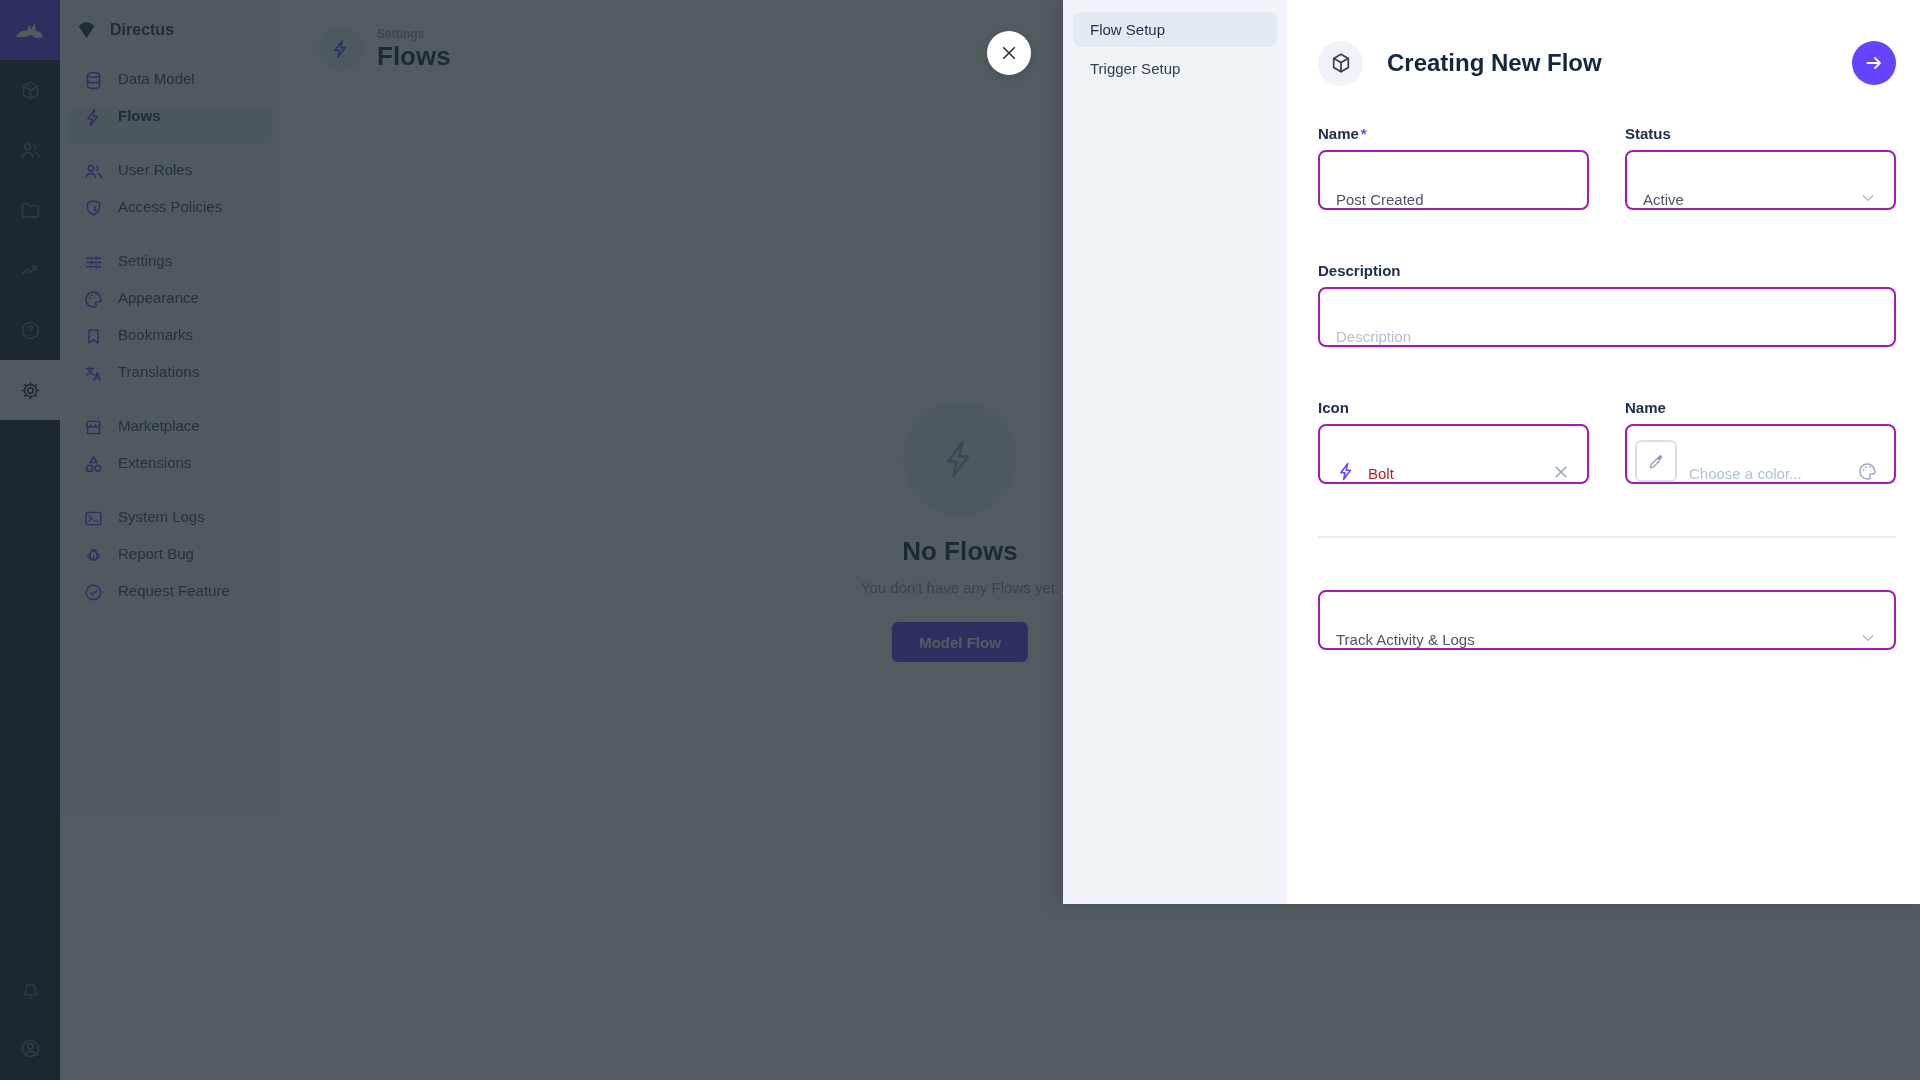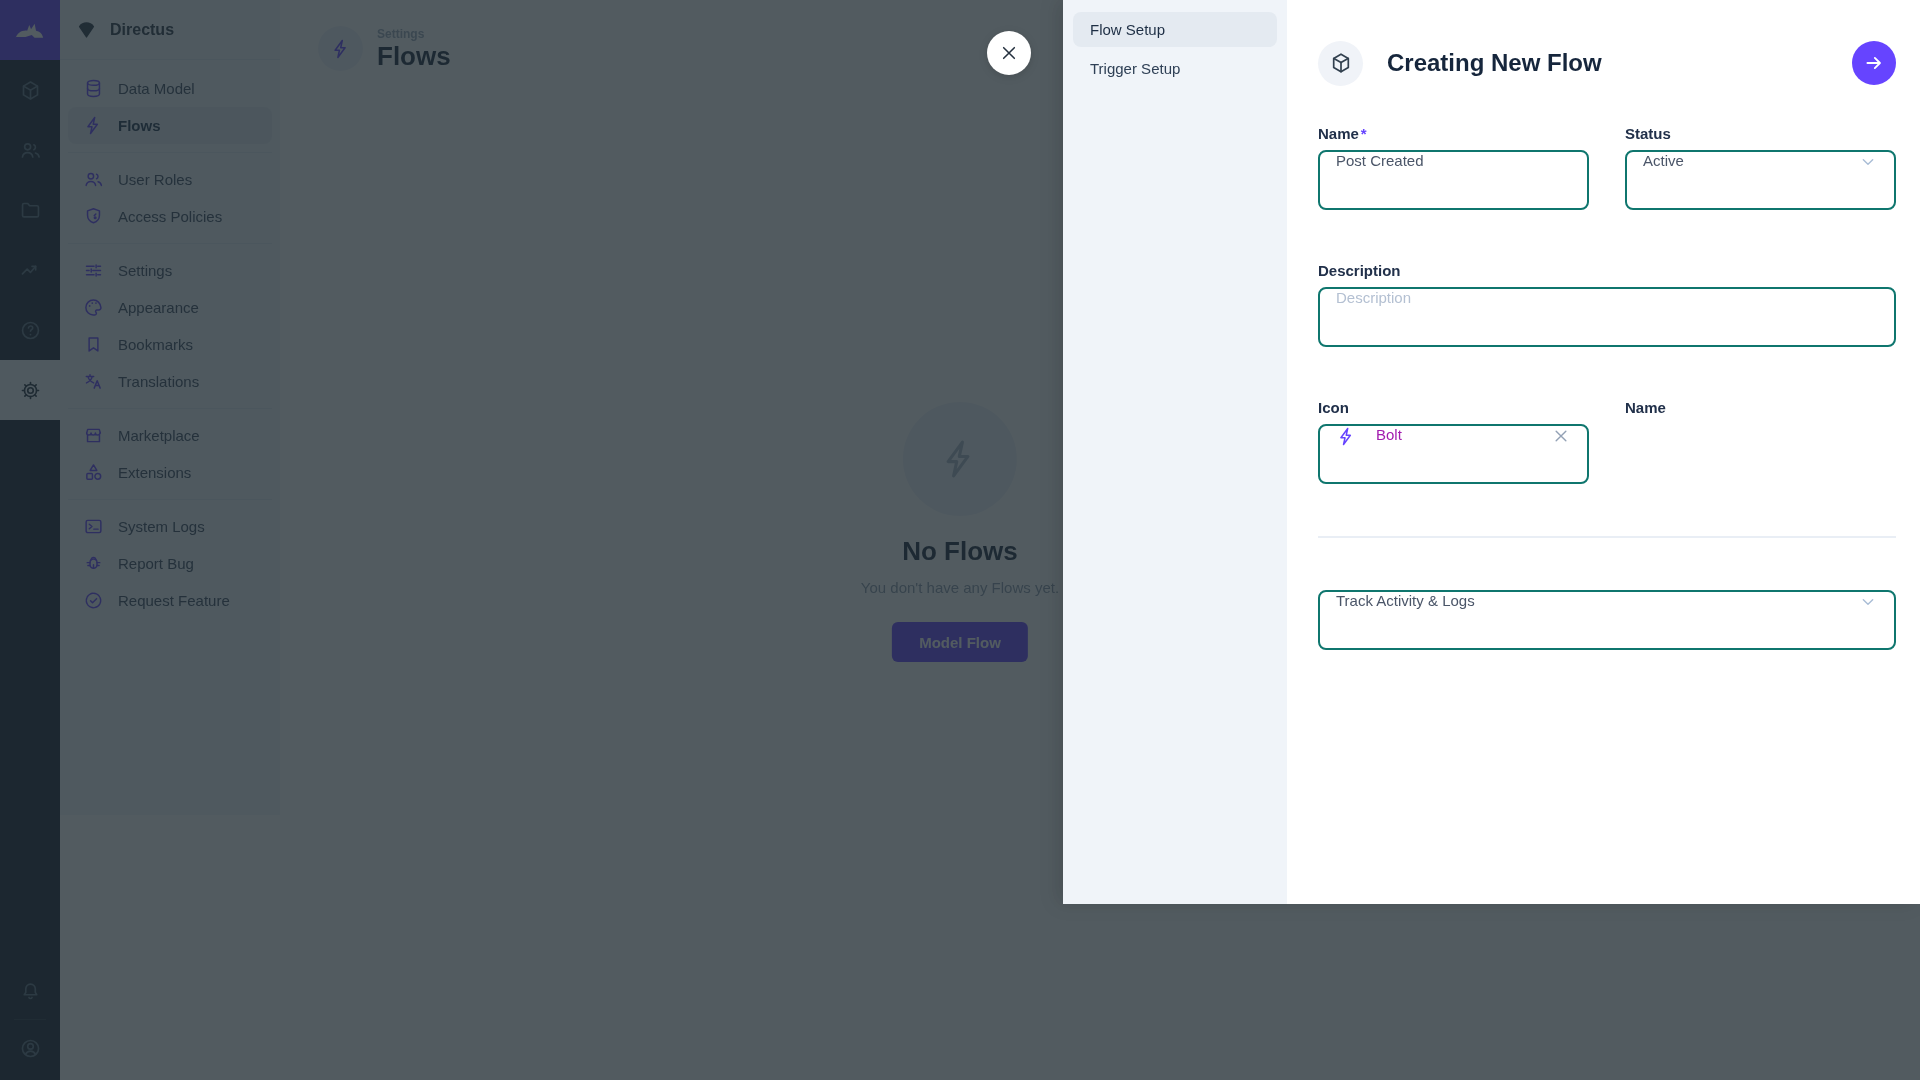--- a/index.html
+++ b/index.html
@@ -19,21 +19,21 @@
   .module-btn.active { background: #f0f4f9; color: #25313f; }
   .module-bottom { margin-top: auto; padding-bottom: 4px; }
   .module-bottom .module-btn { height: 56px; }
   .module-divider { height: 1px; background: #2a3744; margin: 0 14px; }
 
   
   .sidebar { position: fixed; left: 60px; top: 0; width: 220px; height: 815px; background: #f0f4f9; z-index: 10; }
   .project-header { height: 60px; display: flex; align-items: center; padding: 0 16px; gap: 13px; color: #2b3848; border-bottom: 1px solid #e2e8f0; font-weight: 700; font-size: 16px; }
   .project-header .icon { color: #2b3848; }
   .nav { padding: 10px 8px; }
-  .nav-item { height: 37px; display: flex; align-items: center; gap: 14px; padding: 0 8px 0 15px; border-radius: 8px; color: #3c4c61; font-size: 15px; font-weight: 500; cursor: pointer; }
+  .nav-item { height: 37px; display: flex; align-items: flex-start; gap: 14px; padding: 0 8px 0 15px; border-radius: 8px; color: #3c4c61; font-size: 15px; font-weight: 500; cursor: pointer; }
   .nav-item .icon { color: #6644ff; }
   .nav-item.active { background: #e4eaf1; color: #22344d; font-weight: 600; }
   .nav-divider { height: 1px; background: #e2e8f0; margin: 8px 0; }
 
   
   .main { position: fixed; left: 280px; top: 0; right: 0; height: 1080px; background: #fff; z-index: 5; }
   .page-header { display: flex; align-items: center; gap: 14px; padding: 26px 0 0 38px; }
   .title-badge { width: 45px; height: 45px; border-radius: 50%; background: #eef2f8; color: #6644ff; }
   .breadcrumb { font-size: 12px; font-weight: 600; color: #9aa9bb; margin-bottom: 2px; }
   .page-title { font-size: 26px; font-weight: 800; color: #1b2a3d; line-height: 1.05; }
@@ -55,27 +55,27 @@
   .drawer-content { flex: 1; background: #fff; }
   .drawer-header { display: flex; align-items: center; padding: 33px 24px 0 31px; gap: 24px; }
   .drawer-title-badge { width: 45px; height: 45px; border-radius: 50%; background: #f0f3f8; color: #32404f; flex-shrink: 0; }
   .drawer-title { font-size: 24px; font-weight: 700; color: #16263c; flex: 1; }
   .primary-action { width: 44px; height: 44px; border-radius: 50%; background: #6644ff; color: #fff; border: none; display: flex; align-items: center; justify-content: center; cursor: pointer; flex-shrink: 0; }
 
   .form { padding: 32px 24px 40px 31px; display: grid; grid-template-columns: 1fr 1fr; column-gap: 36px; row-gap: 52px; }
   .span2 { grid-column: 1 / -1; }
   .field-label { font-size: 15px; font-weight: 600; color: #21304a; margin-bottom: 8px; display: block; }
   .required { color: #6644ff; margin-left: 2px; }
-  .input, .select { height: 60px; border: 2px solid #0f766e; border-radius: 8px; display: flex; align-items: flex-start; padding: 0 16px; font-size: 15px; color: #4a5568; background: #fff; width: 100%; }
+  .input, .select { height: 60px; border: 2px solid #a21caf; border-radius: 8px; display: flex; align-items: flex-end; padding: 0 16px; font-size: 15px; color: #4a5568; background: #fff; width: 100%; }
   .bare { border: none; outline: none; font: inherit; color: #4a5568; width: 100%; background: transparent; padding: 0; }
   .bare::placeholder { color: #b4c0d2; }
   .select { justify-content: space-between; cursor: pointer; }
   .chevron { color: #a9bdd6; }
   .icon-field { gap: 11px; }
-  .icon-field .value { color: #a21caf; font-weight: 500; margin-left: 8px; }
+  .icon-field .value { color: #b91c1c; font-weight: 500; }
   .clear-x { margin-left: auto; color: #93a1b5; cursor: pointer; }
   .color-field { padding: 0 16px 0 8px; gap: 12px; }
   .swatch-box { width: 42px; height: 42px; border: 2px solid #d6dfea; border-radius: 6px; color: #93a1b5; flex-shrink: 0; cursor: pointer; }
   .ph { color: #b4c0d2; }
   .palette-btn { margin-left: auto; color: #9aaabf; cursor: pointer; }
   .form-divider { grid-column: 1 / -1; border: none; border-top: 2px solid #e9eef5; margin: 0; height: 0; }
 </style>
 </head>
 <body>
 
@@ -488,20 +488,35 @@
           <span class="icon clear-x">
               <svg class="ic" width="20" height="20">
                 <use href="#i-close"></use>
               </svg>
             </span>
         </div>
       </div>
 
       <div class="field">
         <label class="field-label">Name</label>
+        <div class="select color-field">
+          <span class="swatch-box icon">
+            <span class="icon">
+                <svg class="ic" width="19" height="19">
+                  <use href="#i-eyedropper"></use>
+                </svg>
+              </span>
+          </span>
+          <span class="ph">Choose a color...</span>
+          <span class="icon palette-btn">
+              <svg class="ic" width="21" height="21">
+                <use href="#i-palette"></use>
+              </svg>
+            </span>
+        </div>
       </div>
 
       <hr class="form-divider">
 
       <div class="field span2">
         <div class="select">
           <span>Track Activity &amp; Logs</span>
           <span class="icon chevron">
               <svg class="ic" width="20" height="20">
                 <use href="#i-chevron-down"></use>

